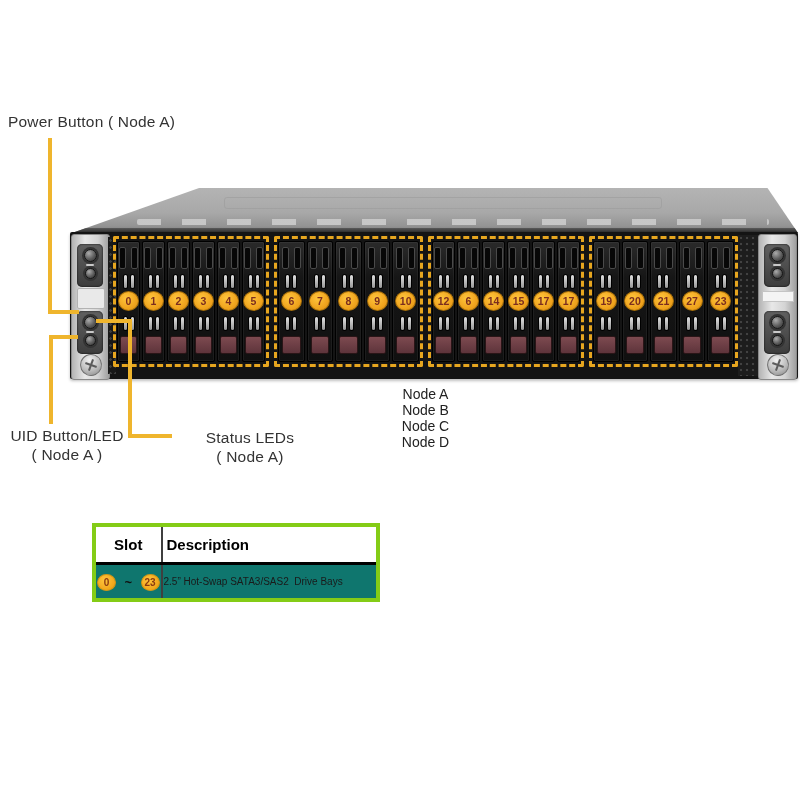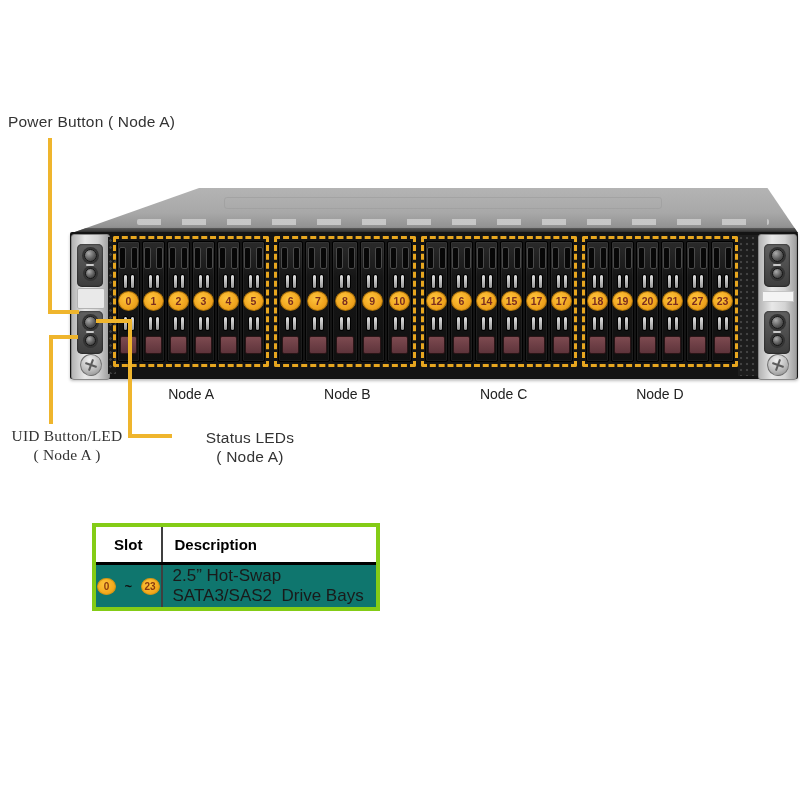--- a/index.html
+++ b/index.html
@@ -2,21 +2,21 @@
 <html><head>
 <meta charset="utf-8">
 <style>
   html,body{margin:0;padding:0;background:#fff;}
   body{font-family:"Liberation Sans",sans-serif;}
   .canvas{position:relative;width:800px;height:800px;background:#ffffff;overflow:hidden;}
 
   
   .callout-label{position:absolute;color:#333;font-size:15.5px;line-height:1.2;letter-spacing:.2px;}
   .lbl-power{left:8px;top:113px;}
-  .lbl-uid{left:0px;top:427px;width:134px;text-align:center;font-family:Liberation Serif, serif;}
+  .lbl-uid{left:0px;top:427px;width:134px;text-align:center;}
   .lbl-status{left:184px;top:429px;width:132px;text-align:center;}
 
   
   .cline{position:absolute;background:#EFB52D;z-index:6;}
   .l-power-v{left:48px;top:138px;width:4px;height:175px;}
   .l-power-h{left:48px;top:310px;width:31px;height:4px;}
   .l-uid-h{left:49px;top:335px;width:29px;height:4px;}
   .l-uid-v{left:49px;top:335px;width:4px;height:89px;}
   .l-status-h1{left:96px;top:319px;width:36px;height:4px;}
   .l-status-v{left:128px;top:319px;width:4px;height:119px;}
@@ -71,32 +71,32 @@
   .capslot{width:5px;height:20px;margin-top:3px;background:#070707;border:1px solid #4a4a4a;border-radius:2px;}
   .pills{height:18px;margin-top:2px;display:flex;gap:4px;justify-content:center;align-items:center;}
   .pill{width:3px;height:13px;border-radius:1.5px;background:linear-gradient(180deg,#e2e2e2,#969696);box-shadow:0 0 0 1px #000;}
   .badge{width:19px;height:18px;margin:1px 0;border-radius:50%;border:1px solid #a8700a;text-align:center;
     background:radial-gradient(circle at 40% 35%,#ffc53d,#f0a41e 60%,#d98d12);
     color:#7b2d1e;font-weight:bold;font-size:10.5px;line-height:18px;}
   .latch{width:68%;height:16px;margin-top:4px;border:1px solid #2a1517;border-radius:2px;
     background:linear-gradient(180deg,#7d4a50,#5e343b);}
 
   
-  .node-labels-row{position:absolute;left:113px;top:386px;width:625px;display:flex;z-index:3;}
+  .node-labels-row{position:absolute;left:113px;top:386px;width:625px;display:flex;z-index:3;flex-direction:column;}
   .node-label-cell{flex:1;text-align:center;font-size:14px;color:#222;}
 
   
   .slot-table{position:absolute;left:92px;top:523px;width:288px;border-collapse:collapse;z-index:2;
     border:4px solid #84cc16;background:#fff;}
   .slot-table th{border-bottom:3px solid #000;font-size:15px;color:#000;height:33px;background:#fff;}
   .slot-table th.col-slot{width:59px;border-right:2px solid #3f3f3f;text-align:center;}
-  .slot-table th.col-desc{text-align:left;padding-left:12px;}
+  .slot-table th.col-desc{text-align:left;padding-left:4px;}
   .slot-table td{height:31px;background:#0f766e;}
   .slot-table td.cell-slot{border-right:2px solid #3f3f3f;text-align:center;white-space:nowrap;}
-  .slot-table td.cell-desc{font-size:17px;color:#1a1a1a;padding-left:10px;}
+  .slot-table td.cell-desc{font-size:10px;color:#1a1a1a;padding-left:1px;}
   .tbadge{display:inline-block;width:17px;height:15px;border-radius:50%;border:1px solid #cf9514;
     background:radial-gradient(circle at 40% 35%,#ffc53d,#f2a81c 65%,#de9312);
     color:#8a3a10;font-size:10px;font-weight:bold;line-height:15px;text-align:center;vertical-align:middle;}
   .tilde{margin:0 4px;font-weight:bold;font-size:13px;color:#111;vertical-align:middle;}
 </style>
 </head>
 <body>
 
 <div class="canvas">
 
@@ -418,36 +418,20 @@
             </div>
             <div class="badge">17</div>
             <div class="pills">
               <i class="pill"></i>
               <i class="pill"></i>
             </div>
             <div class="latch"></div>
           </div>
         </div>
         <div class="node-group">
-          <div class="bay">
-            <div class="cap">
-              <i class="capslot"></i>
-              <i class="capslot"></i>
-            </div>
-            <div class="pills">
-              <i class="pill"></i>
-              <i class="pill"></i>
-            </div>
-            <div class="badge">18</div>
-            <div class="pills">
-              <i class="pill"></i>
-              <i class="pill"></i>
-            </div>
-            <div class="latch"></div>
-          </div>
           <div class="bay">
             <div class="cap">
               <i class="capslot"></i>
               <i class="capslot"></i>
             </div>
             <div class="pills">
               <i class="pill"></i>
               <i class="pill"></i>
             </div>
             <div class="badge">19</div>

